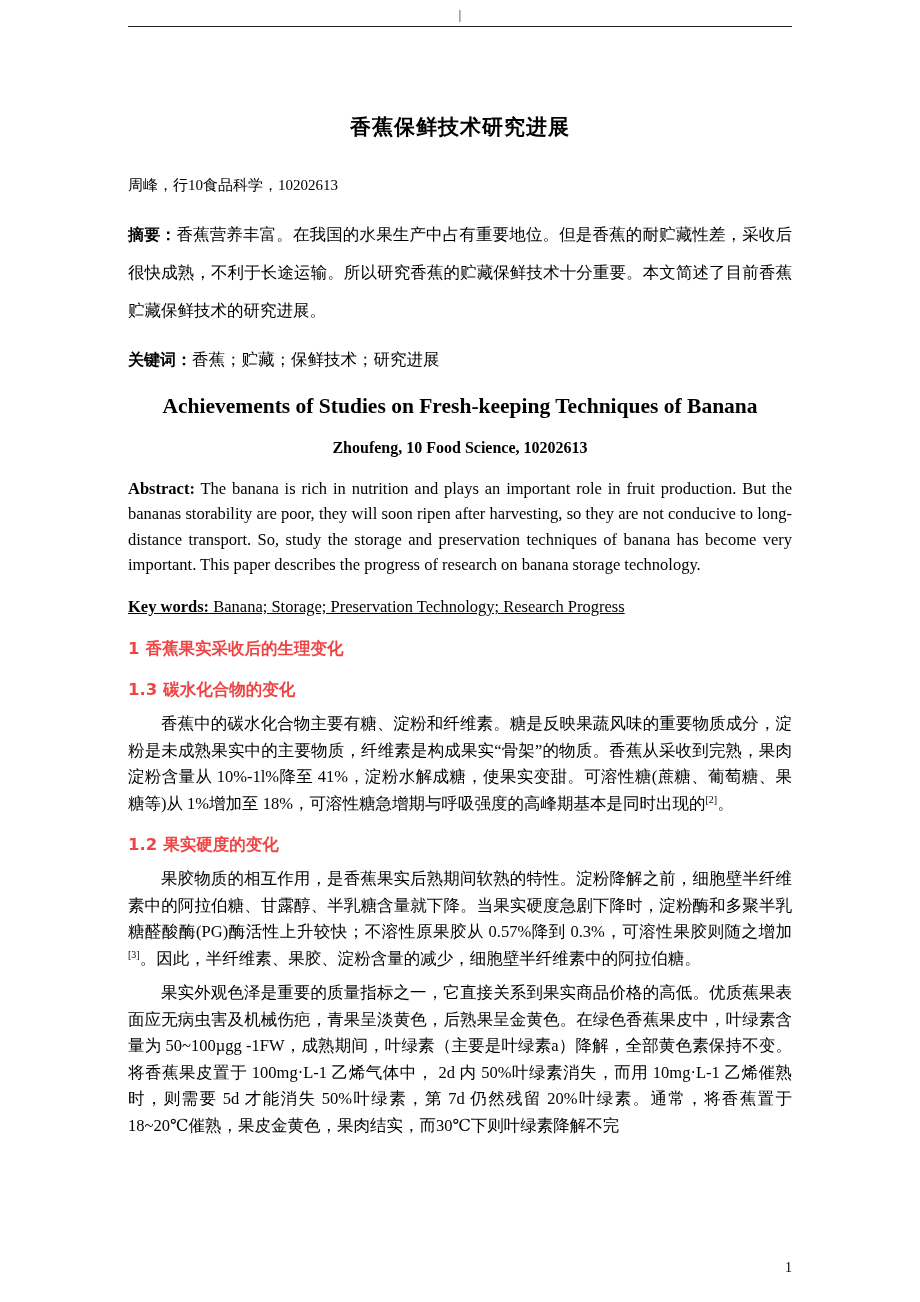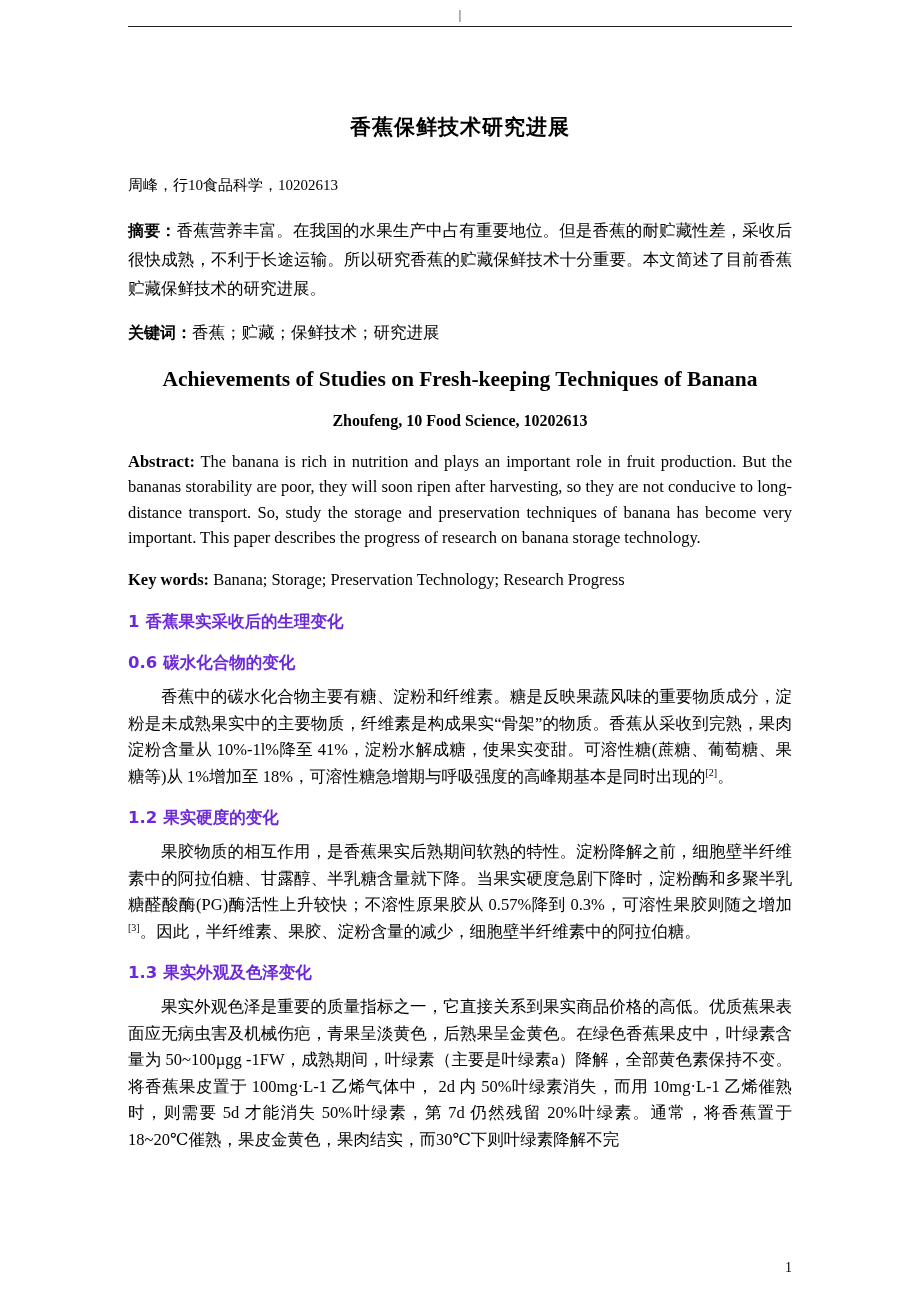--- a/index.html
+++ b/index.html
@@ -68,21 +68,21 @@
     text-align: left;
     font-size: 15px;
     margin-top: 32px;
     line-height: 22px;
     font-family: "Liberation Serif", serif;
   }
 
   .abstract-cn {
     margin-top: 20px;
     font-size: 16.5px;
-    line-height: 29px;
+    line-height: 38px;
     text-align: justify;
     text-justify: inter-ideograph;
   }
   .abstract-cn .lbl,
   .keywords-cn .lbl {
     font-weight: bold;
     font-family: "DejaVu Sans", "Liberation Sans", sans-serif;
     font-size: 16px;
   }
   .keywords-cn {
@@ -117,35 +117,36 @@
   }
   .abstract-en .lbl,
   .keywords-en .lbl {
     font-weight: bold;
   }
   .keywords-en {
     margin-top: 12px;
     font-size: 16.5px;
     line-height: 25.5px;
     font-family: "Liberation Serif", serif;
+    text-decoration: underline;
   }
 
   .para {
     font-size: 16.5px;
     line-height: 26.5px;
     text-align: justify;
     text-justify: inter-ideograph;
     text-indent: 2em;
     margin: 8px 0 0 0;
   }
 
   h1.sec, h2.subsec {
     font-family: "DejaVu Sans", "Liberation Sans", sans-serif;
     font-weight: bold;
-    color: #6d28d9;
+    color: #ef4444;
     margin: 0;
   }
   h1.sec {
     font-size: 16.5px;
     line-height: 26px;
     margin-top: 16px;
   }
   h2.subsec {
     font-size: 16.5px;
     line-height: 26px;
@@ -192,29 +193,28 @@
 
     <p class="byline-en">Zhoufeng, 10 Food Science, 10202613</p>
 
     <p class="abstract-en"><span class="lbl">Abstract:</span><span> The banana is rich in nutrition and plays an important role in fruit production. But the  bananas   storability are poor,  they will soon ripen after harvesting, so they are not conducive to  long-distance  transport.  So,  study  the  storage  and  preservation  techniques  of banana has become very important. This paper describes the progress of research on banana storage technology.</span></p>
 
     <p class="keywords-en"><span class="lbl">Key words:</span><span> Banana; Storage; Preservation Technology; Research Progress</span></p>
 
 
     <h1 class="sec"><span class="sec-num">1</span><span>香蕉果实采收后的生理变化</span></h1>
 
-    <h2 class="subsec"><span class="sec-num">0.6</span><span>碳水化合物的变化</span></h2>
+    <h2 class="subsec"><span class="sec-num">1.3</span><span>碳水化合物的变化</span></h2>
 
     <p class="para"><span>香蕉中的碳水化合物主要有糖、淀粉和纤维素。糖是反映果蔬风味的重要物质成分，淀粉是未成熟果实中的主要物质，纤维素是构成果实“骨架”的物质。香蕉从采收到完熟，果肉淀粉含量从 10%-1l%降至 41%，淀粉水解成糖，使果实变甜。可溶性糖(蔗糖、葡萄糖、果糖等)从 1%增加至 18%，可溶性糖急增期与呼吸强度的高峰期基本是同时出现的</span><sup class="ref">[2]</sup><span>。</span></p>
 
     <h2 class="subsec"><span class="sec-num">1.2</span><span>果实硬度的变化</span></h2>
 
     <p class="para"><span>果胶物质的相互作用，是香蕉果实后熟期间软熟的特性。淀粉降解之前，细胞壁半纤维素中的阿拉伯糖、甘露醇、半乳糖含量就下降。当果实硬度急剧下降时，淀粉酶和多聚半乳糖醛酸酶(PG)酶活性上升较快；不溶性原果胶从 0.57%降到 0.3%，可溶性果胶则随之增加</span><sup class="ref">[3]</sup><span>。因此，半纤维素、果胶、淀粉含量的减少，细胞壁半纤维素中的阿拉伯糖。</span></p>
 
-    <h2 class="subsec"><span class="sec-num">1.3</span><span>果实外观及色泽变化</span></h2>
 
     <p class="para"><span>果实外观色泽是重要的质量指标之一，它直接关系到果实商品价格的高低。优质蕉果表面应无病虫害及机械伤疤，青果呈淡黄色，后熟果呈金黄色。在绿色香蕉果皮中，叶绿素含量为 50~100µgg -1FW，成熟期间，叶绿素（主要是叶绿素a）降解，全部黄色素保持不变。将香蕉果皮置于 100mg·L-1 乙烯气体中， 2d 内  50%叶绿素消失，而用 10mg·L-1 乙烯催熟时，则需要 5d 才能消失 50%叶绿素，第 7d 仍然残留 20%叶绿素。通常，将香蕉置于 18~20℃催熟，果皮金黄色，果肉结实，而30℃下则叶绿素降解不完</span></p>
 
   </div>
 
   <div class="page-number">1</div>
 
 </div>
 
 </body></html>

